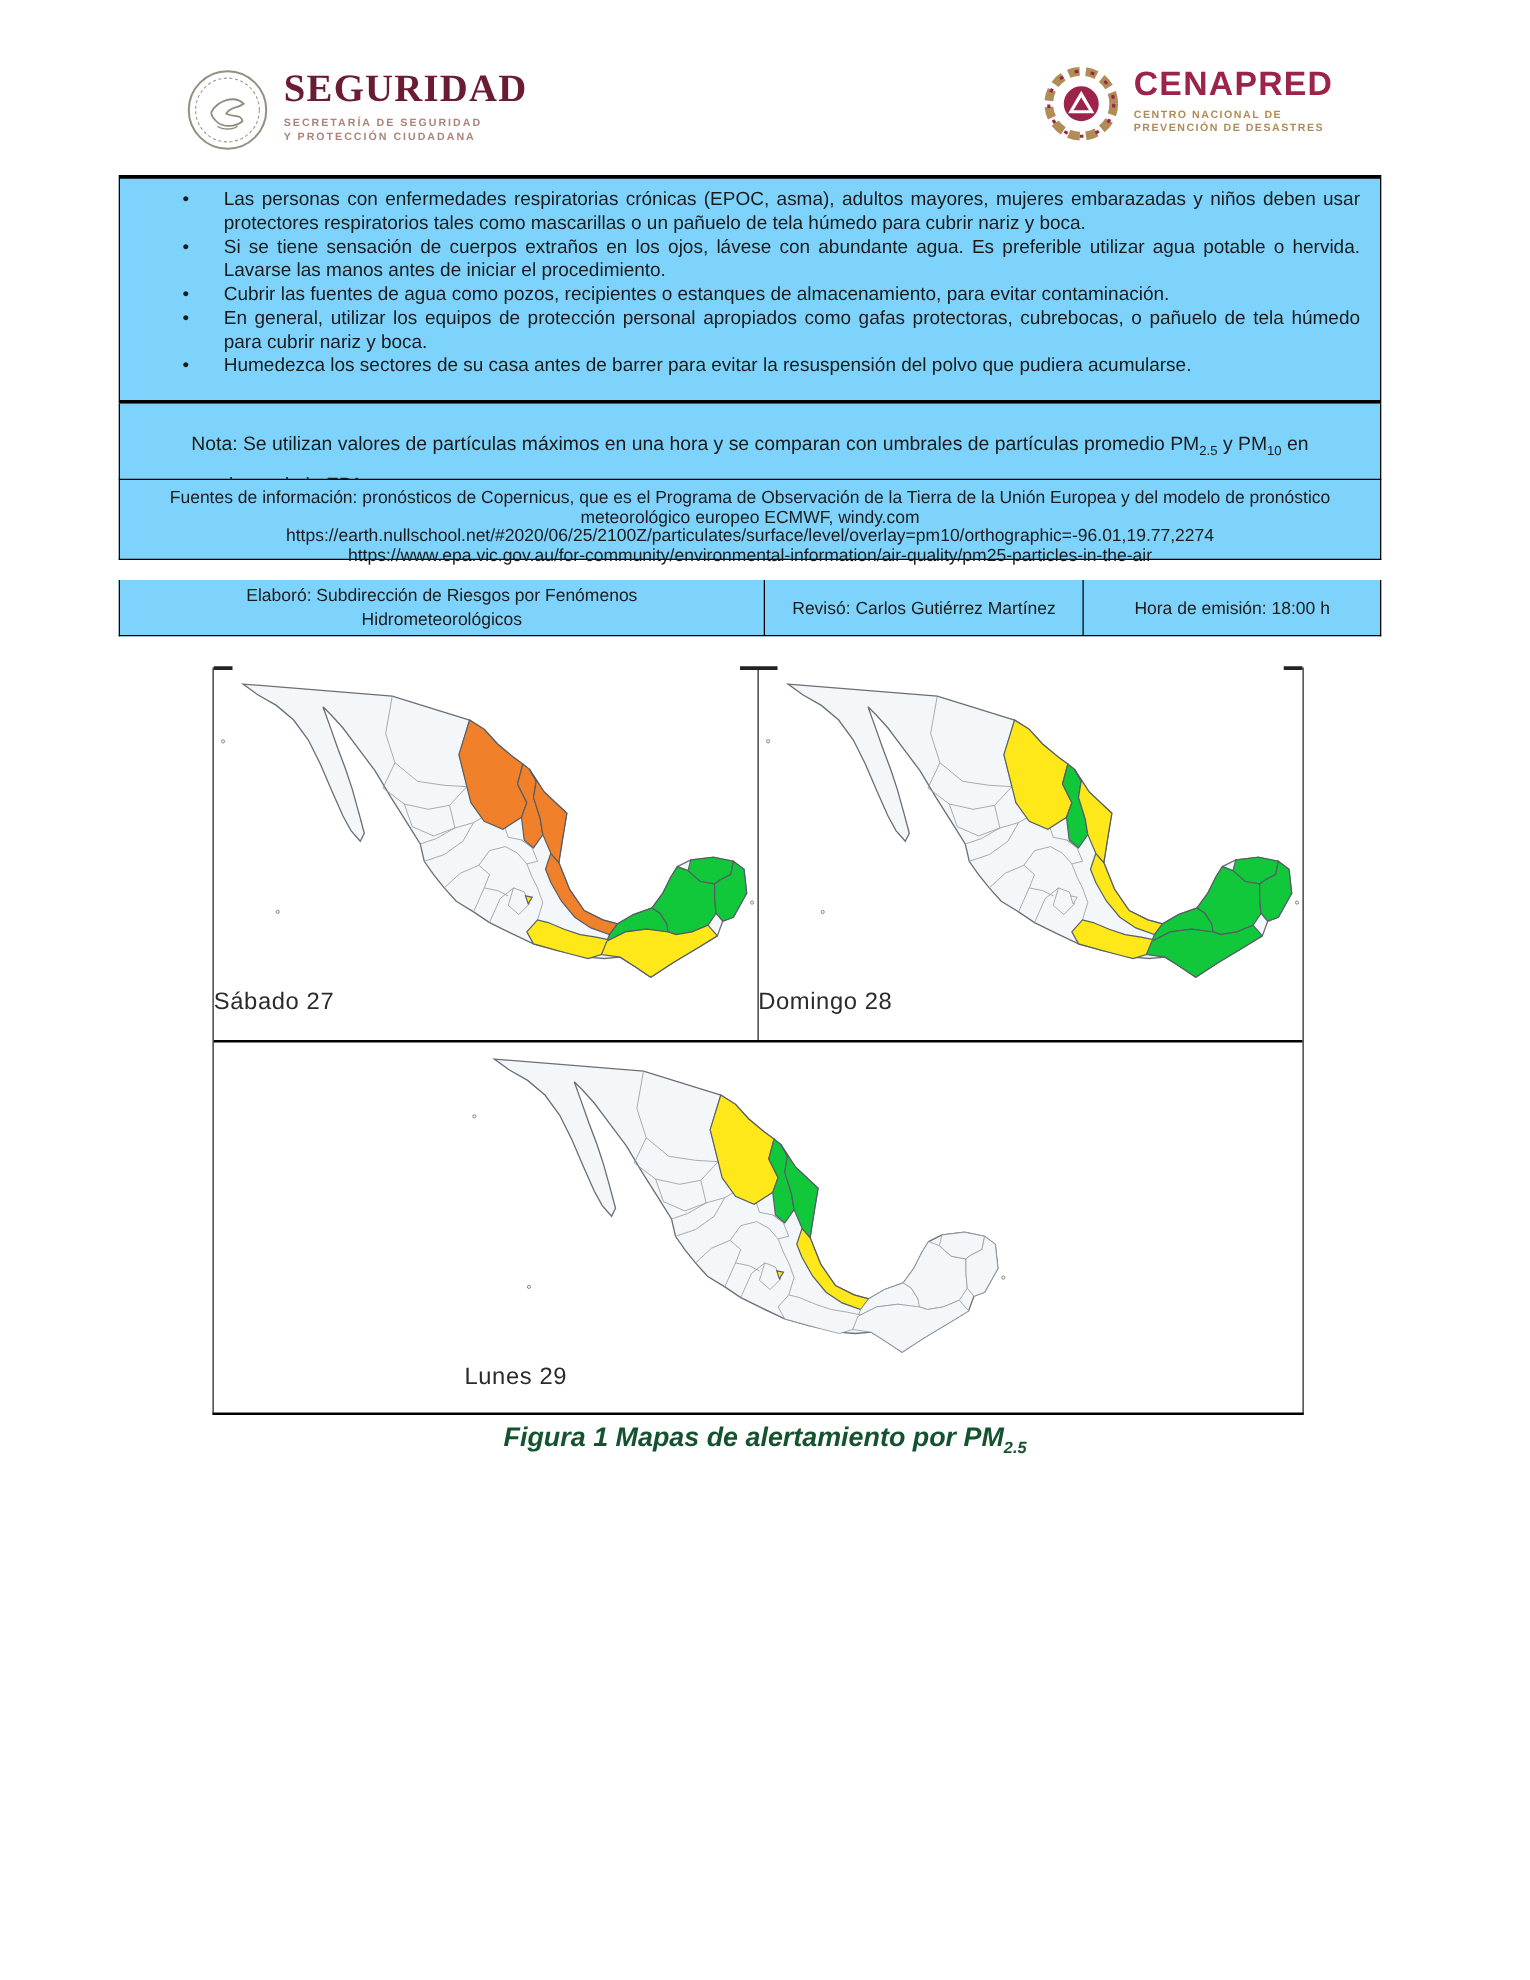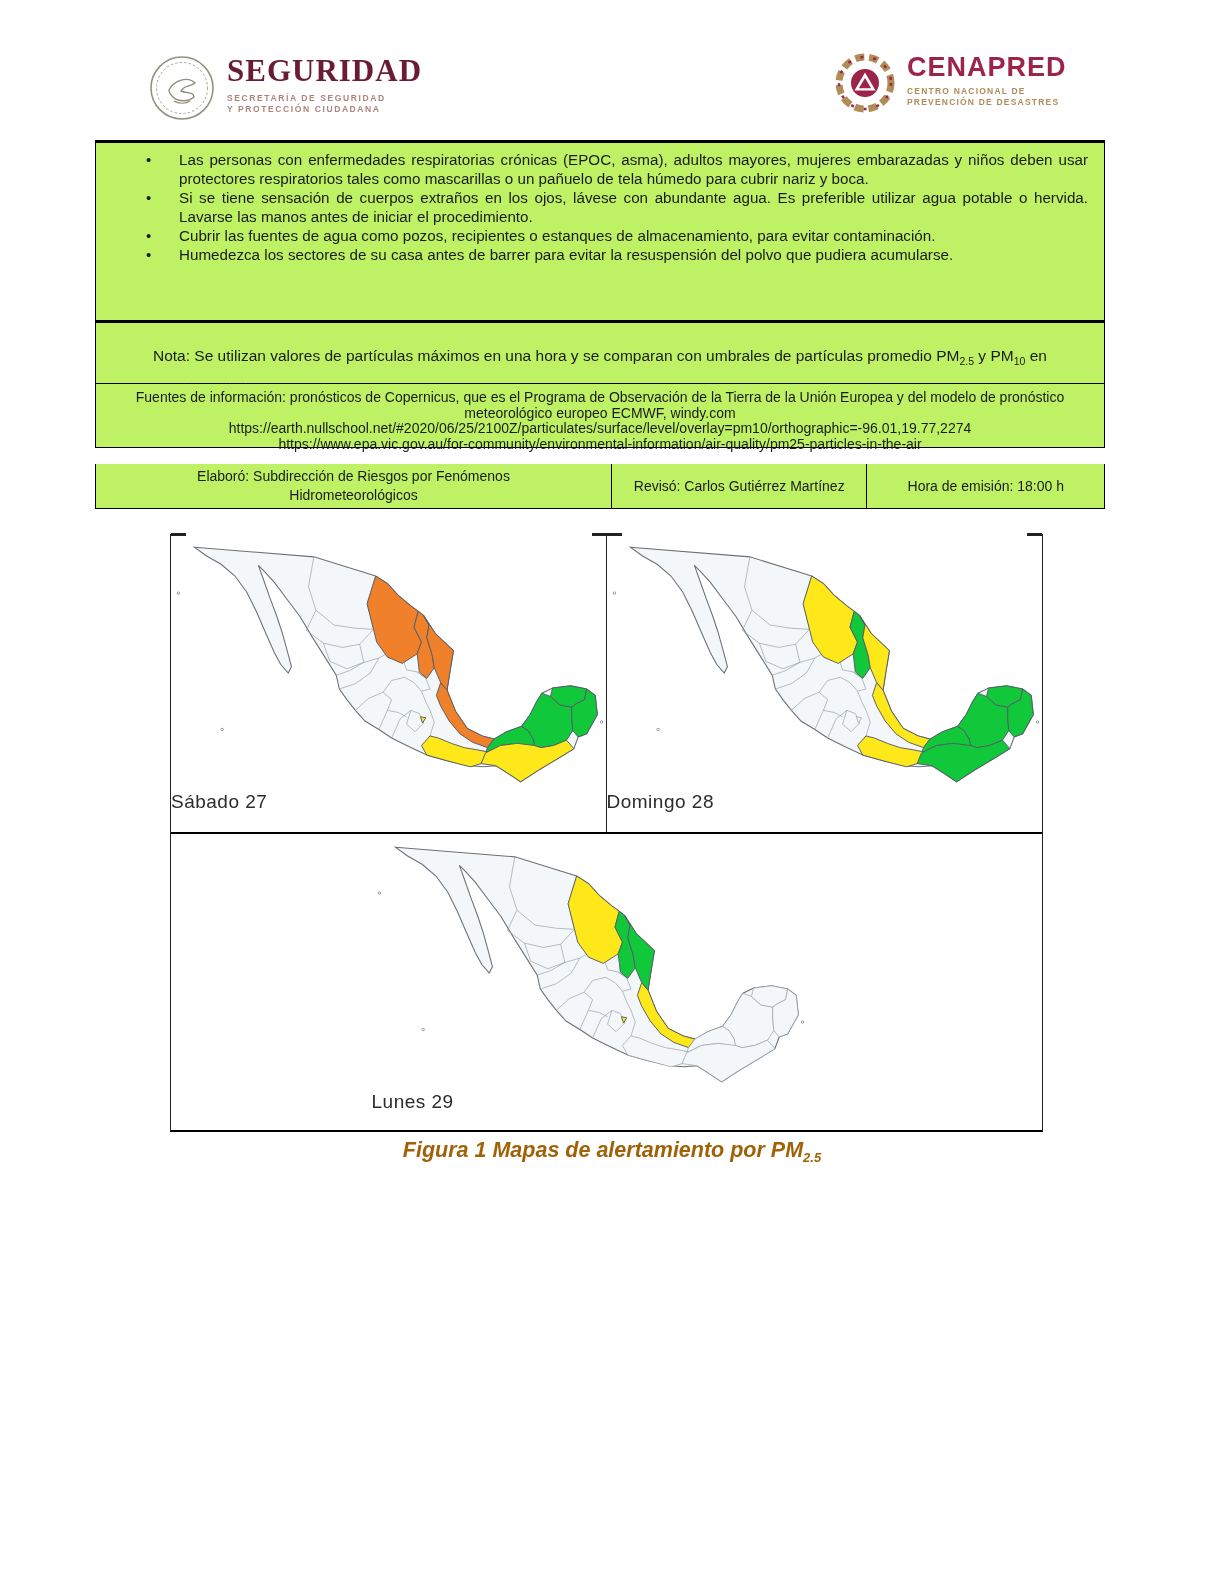--- a/index.html
+++ b/index.html
@@ -14,21 +14,21 @@
   .logo-right{left:834px;top:52px;}
   .logo .wordmark{margin-left:11px;}
   .seg-title{font-family:"Liberation Serif",serif;font-weight:bold;font-size:31px;
     letter-spacing:1px;color:#6a1c32;line-height:34px;}
   .seg-sub{margin-top:5px;font-size:8.5px;font-weight:bold;letter-spacing:1.6px;
     color:#ab8579;line-height:11px;}
   .cen-title{font-weight:bold;font-size:27px;letter-spacing:1px;color:#9d2449;line-height:30px;}
   .cen-sub{margin-top:4px;font-size:8.5px;font-weight:bold;letter-spacing:1.2px;
     color:#b08d57;line-height:11px;}
   
-  .cbox{position:absolute;left:95px;width:1010px;box-sizing:border-box;background:#bef264;}
+  .cbox{position:absolute;left:95px;width:1010px;box-sizing:border-box;background:#7dd3fc;}
   .box-bullets{top:140px;height:183px;border:1.5px solid #000;border-top-width:3px;border-bottom-width:3px;}
   .box-bullets ul{margin:0;padding:7px 16px 0 0;list-style:none;}
   .box-bullets li{position:relative;padding-left:83px;font-size:15.2px;line-height:19px;
     text-align:justify;}
   .box-bullets li::before{content:"\2022";position:absolute;left:50px;top:0;font-size:15px;}
   .box-nota{top:323px;height:61px;border:1.5px solid #000;border-top:none;}
   .box-nota p{margin:12px;padding:7px 40px 0 45px;font-size:15.5px;line-height:27px;}
   .box-nota sub, .box-bullets sub{font-size:10.5px;}
   .box-fuentes{top:384px;height:64px;border:1.5px solid #000;border-top:none;
     text-align:center;font-size:14px;line-height:15.5px;padding-top:6px;}
@@ -50,21 +50,21 @@
   .map-row2{height:296px;display:flex;justify-content:center;}
   .map-panel{display:flex;flex-direction:column;box-sizing:border-box;}
   .map-panel.p0{width:50%;border-right:1.5px solid #222;}
   .map-panel.p1{width:50%;}
   .map-panel.p2{width:470px;}
   .map-canvas{width:437px;height:247px;margin-top:7px;}
   .map-canvas svg{width:100%;height:100%;display:block;}
   .map-label{margin-top:3px;font-size:19px;color:#2b2b2b;letter-spacing:0.5px;}
   
   .caption{position:absolute;top:1138px;left:0;width:100%;text-align:center;
-    font-size:21.5px;font-weight:bold;font-style:italic;color:#a16207;}
+    font-size:21.5px;font-weight:bold;font-style:italic;color:#14532d;}
   .caption sub{font-size:13px;}
 </style>
 </head>
 <body>
 
 <div class="page">
 
   <div class="logo logo-right">
     <span>
       <svg width="62" height="62" viewBox="0 0 62 62">
@@ -100,20 +100,21 @@
         <div>Y PROTECCIÓN CIUDADANA</div>
       </div>
     </span>
   </div>
 
   <div class="cbox box-bullets">
     <ul id="bullet-list">
         <li>Las personas con enfermedades respiratorias crónicas (EPOC, asma), adultos mayores, mujeres embarazadas y niños deben usar protectores respiratorios tales como mascarillas o un pañuelo de tela húmedo para cubrir nariz y boca.</li>
         <li>Si se tiene sensación de cuerpos extraños en los ojos, lávese con abundante agua. Es preferible utilizar agua potable o hervida. Lavarse las manos antes de iniciar el procedimiento.</li>
         <li>Cubrir las fuentes de agua como pozos, recipientes o estanques de almacenamiento, para evitar contaminación.</li>
+        <li>En general, utilizar los equipos de protección personal apropiados como gafas protectoras, cubrebocas, o pañuelo de tela húmedo para cubrir nariz y boca.</li>
         <li>Humedezca los sectores de su casa antes de barrer para evitar la resuspensión del polvo que pudiera acumularse.</li>
       </ul>
   </div>
 
   <div class="cbox box-nota">
     <p>
       <span>Nota: Se utilizan valores de partículas máximos en una hora y se comparan con umbrales de partículas promedio PM</span><sub>2.5</sub><span> y PM</span><sub>10</sub><span> en una hora, de la EPA.</span>
     </p>
   </div>
 

